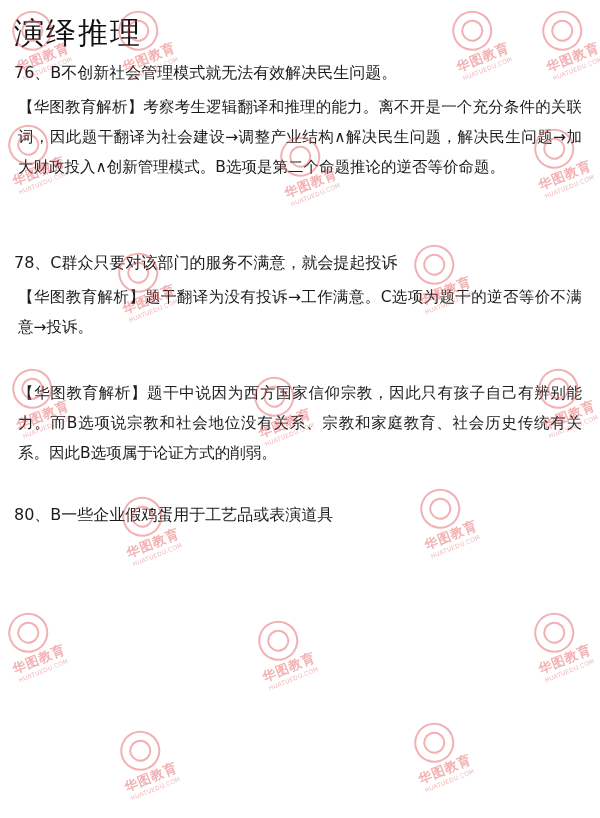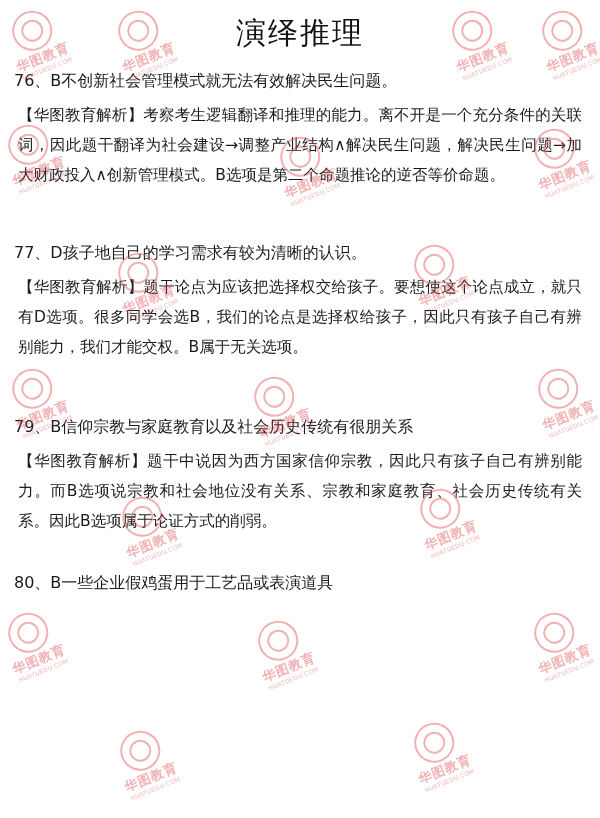--- a/index.html
+++ b/index.html
@@ -82,25 +82,25 @@
     letter-spacing: 0.3px;
     color: #e0484c;
     white-space: nowrap;
   }
   
   .content {
     position: relative;
     z-index: 1;
   }
   .doc-title {
-    text-align: center;
+    text-align: left;
     font-size: 30px;
     line-height: 42px;
     font-weight: normal;
-    margin: 4px 0 12px 0;
+    margin: 4px 0 4px 0;
     letter-spacing: 2px;
     color: #111;
   }
   .qblock {
     margin: 0 0 14px 0;
   }
   .qline {
     font-size: 16px;
     line-height: 30px;
     margin: 0 0 2px 0;
@@ -228,32 +228,31 @@
 
     <div class="doc-title">演绎推理</div>
 
     <div class="qblock">
       <p class="qline">76、B不创新社会管理模式就无法有效解决民生问题。</p>
       <p class="aline">【华图教育解析】考察考生逻辑翻译和推理的能力。离不开是一个充分条件的关联词，因此题干翻译为社会建设→调整产业结构∧解决民生问题，解决民生问题→加大财政投入∧创新管理模式。B选项是第二个命题推论的逆否等价命题。</p>
     </div>
 
     <div class="spacer-lg"></div>
 
-    <div class="qblock">
-      <p class="qline">77、D孩子地自己的学习需求有较为清晰的认识。</p>
-      <p class="aline">【华图教育解析】题干论点为应该把选择权交给孩子。要想使这个论点成立，就只有D选项。很多同学会选B，我们的论点是选择权给孩子，因此只有孩子自己有辨别能力，我们才能交权。B属于无关选项。</p>
-    </div>
 
     <div class="spacer-md"></div>
 
+    <div class="qblock">
+      <p class="qline">78、C群众只要对该部门的服务不满意，就会提起投诉</p>
+      <p class="aline">【华图教育解析】题干翻译为没有投诉→工作满意。C选项为题干的逆否等价不满意→投诉。</p>
+    </div>
 
     <div class="spacer-md"></div>
 
     <div class="qblock">
-      <p class="qline">79、B信仰宗教与家庭教育以及社会历史传统有很朋关系</p>
       <p class="aline">【华图教育解析】题干中说因为西方国家信仰宗教，因此只有孩子自己有辨别能力。而B选项说宗教和社会地位没有关系、宗教和家庭教育、社会历史传统有关系。因此B选项属于论证方式的削弱。</p>
     </div>
 
     <div class="spacer-md"></div>
 
     <div class="qblock">
       <p class="qline">80、B一些企业假鸡蛋用于工艺品或表演道具</p>
     </div>
 
   </div>

